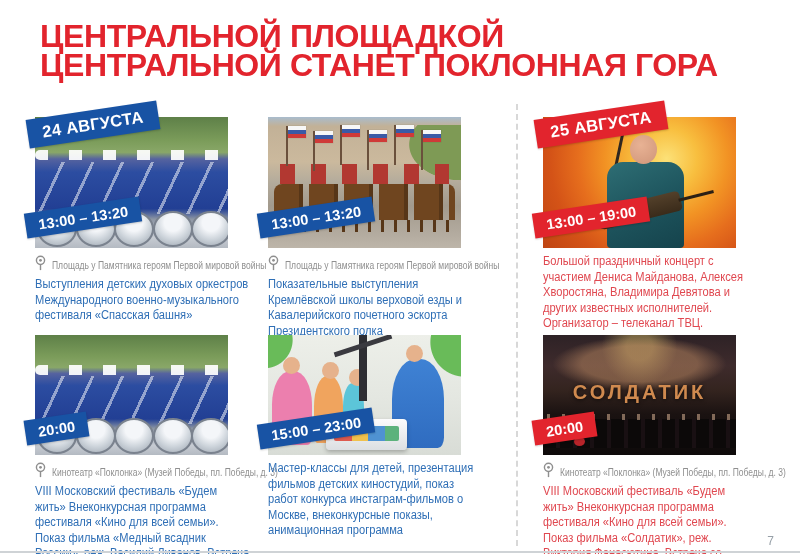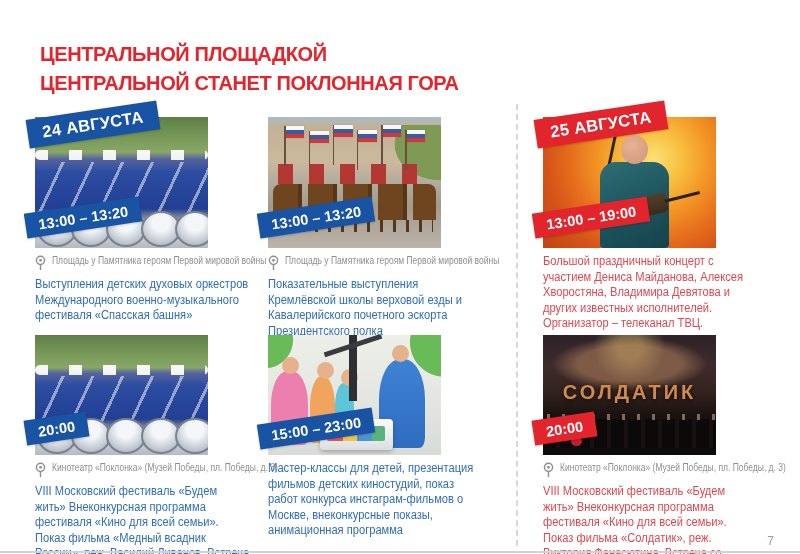--- a/index.html
+++ b/index.html
@@ -2,46 +2,46 @@
 <html style="--accent-red: #e2242d; --accent-blue: #1853a4; --text-blue: #2f6fb6; --text-red: #e04850; --text-gray: #8f8f8f; --divider: #d8d8d8;"><head>
 <meta charset="utf-8">
 <style>
   :root{
     --accent-red:#e2242d; --accent-blue:#1853a4; --text-blue:#2f6fb6;
     --text-red:#e04850; --text-gray:#8f8f8f; --divider:#d8d8d8;
   }
   html,body{margin:0;padding:0;background:#fff;}
   .slide{position:relative;width:800px;height:554px;background:#fff;overflow:hidden;
          font-family:"Liberation Sans",sans-serif;}
-  .title{position:absolute;left:40px;top:40px;color:var(--accent-red);
-         font-size:20px;font-weight:700;line-height:29px;letter-spacing:-0.4px;}
+  .title{position:absolute;left:40px;top:22px;color:var(--accent-red);
+         font-size:32px;font-weight:700;line-height:29px;letter-spacing:-0.4px;}
   .divider-dashed{position:absolute;left:516px;top:104px;height:442px;width:0;
          border-left:2px dashed var(--divider);}
   .bottom-bar{position:absolute;left:0;right:0;bottom:1px;height:2px;background:#cfd3d6;}
   .page-num{position:absolute;right:26px;bottom:6px;font-size:12px;color:#97a0a8;}
 
   .card{position:absolute;width:215px;}
   .c1{left:35px;top:108px}.c2{left:268px;top:108px}.c3{left:543px;top:108px}
   .c4{left:35px;top:330px}.c5{left:268px;top:330px}.c6{left:543px;top:330px}
 
-  .photo{position:relative;width:173px;overflow:hidden;background:#ddd;z-index:1;}
+  .photo{position:relative;width:193px;overflow:hidden;background:#ddd;z-index:1;}
   .r1 .photo{height:131px;margin-top:9px}
   .r2 .photo{height:120px;margin-top:5px}
   .photo i,.photo b{display:block;position:absolute;font-style:normal;}
 
   .badge{position:absolute;display:inline-flex;align-items:center;white-space:nowrap;
          color:#fff;font-weight:700;transform:rotate(-8.5deg);z-index:3;
          box-shadow:0 1px 2px rgba(0,0,0,.18);}
   .badge.blue{background:var(--accent-blue)} .badge.red{background:var(--accent-red)}
   .badge.date{height:29px;padding:0 15px;font-size:16.5px;top:2px;left:-8px;letter-spacing:.3px}
   .badge.time{height:25px;padding:0 13px;font-size:14.5px;left:-10px}
   .r1 .badge.time{top:97px}
   .r2 .badge.time{top:86px}
 
-  .loc{display:flex;align-items:flex-start;gap:6px;margin-top:7px;height:16px;}
+  .loc{display:flex;align-items:flex-end;gap:6px;margin-top:7px;height:16px;}
   .loc svg{flex:0 0 auto;margin-top:0px;}
   .loc-text{font-size:10px;color:var(--text-gray);white-space:nowrap;
             transform:scaleX(.85);transform-origin:left center;display:inline-block;}
 
   .desc{margin:6px 0 0 0;width:232px;font-size:12px;line-height:15.5px;
         transform:scaleX(.927);transform-origin:left top;letter-spacing:0;}
   .desc.blue-text{color:var(--text-blue)} .desc.red-text{color:var(--text-red)}
 
   
   .ph-drummers{background:linear-gradient(180deg,#5e8048 0%,#7b9c5a 18%,#89a768 27%,

